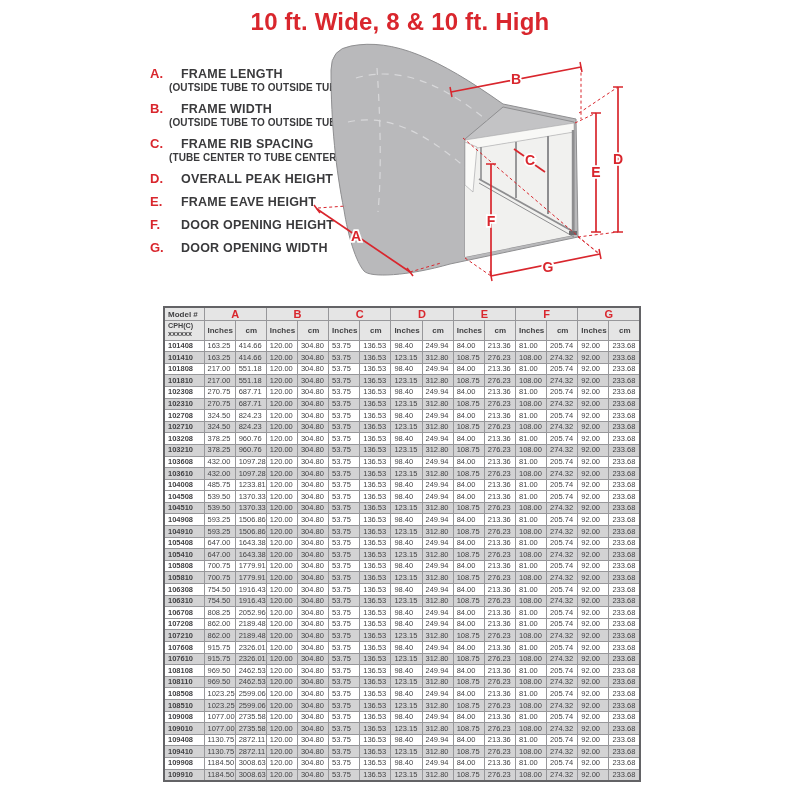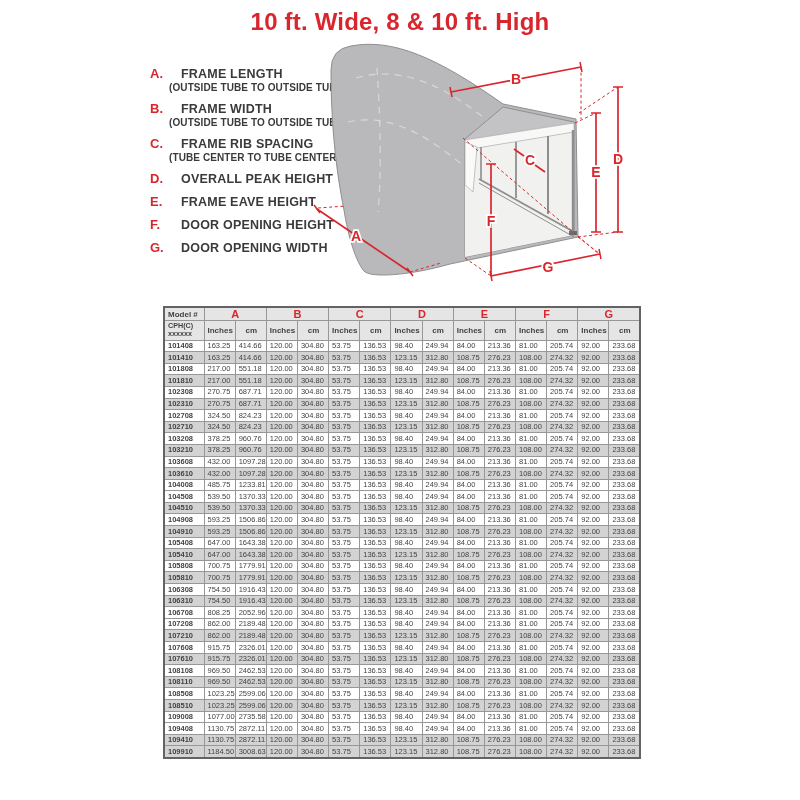--- a/index.html
+++ b/index.html
@@ -774,20 +774,37 @@
             <td>136.53</td>
             <td>98.40</td>
             <td>249.94</td>
             <td>84.00</td>
             <td>213.36</td>
             <td>81.00</td>
             <td>205.74</td>
             <td>92.00</td>
             <td>233.68</td>
           </tr>
+          <tr class="alt">
+            <td class="model-cell">109010</td>
+            <td>1077.00</td>
+            <td>2735.58</td>
+            <td>120.00</td>
+            <td>304.80</td>
+            <td>53.75</td>
+            <td>136.53</td>
+            <td>123.15</td>
+            <td>312.80</td>
+            <td>108.75</td>
+            <td>276.23</td>
+            <td>108.00</td>
+            <td>274.32</td>
+            <td>92.00</td>
+            <td>233.68</td>
+          </tr>
           <tr>
             <td class="model-cell">109408</td>
             <td>1130.75</td>
             <td>2872.11</td>
             <td>120.00</td>
             <td>304.80</td>
             <td>53.75</td>
             <td>136.53</td>
             <td>98.40</td>
             <td>249.94</td>
@@ -808,20 +825,37 @@
             <td>136.53</td>
             <td>123.15</td>
             <td>312.80</td>
             <td>108.75</td>
             <td>276.23</td>
             <td>108.00</td>
             <td>274.32</td>
             <td>92.00</td>
             <td>233.68</td>
           </tr>
+          <tr>
+            <td class="model-cell">109908</td>
+            <td>1184.50</td>
+            <td>3008.63</td>
+            <td>120.00</td>
+            <td>304.80</td>
+            <td>53.75</td>
+            <td>136.53</td>
+            <td>98.40</td>
+            <td>249.94</td>
+            <td>84.00</td>
+            <td>213.36</td>
+            <td>81.00</td>
+            <td>205.74</td>
+            <td>92.00</td>
+            <td>233.68</td>
+          </tr>
           <tr class="alt">
             <td class="model-cell">109910</td>
             <td>1184.50</td>
             <td>3008.63</td>
             <td>120.00</td>
             <td>304.80</td>
             <td>53.75</td>
             <td>136.53</td>
             <td>123.15</td>
             <td>312.80</td>

